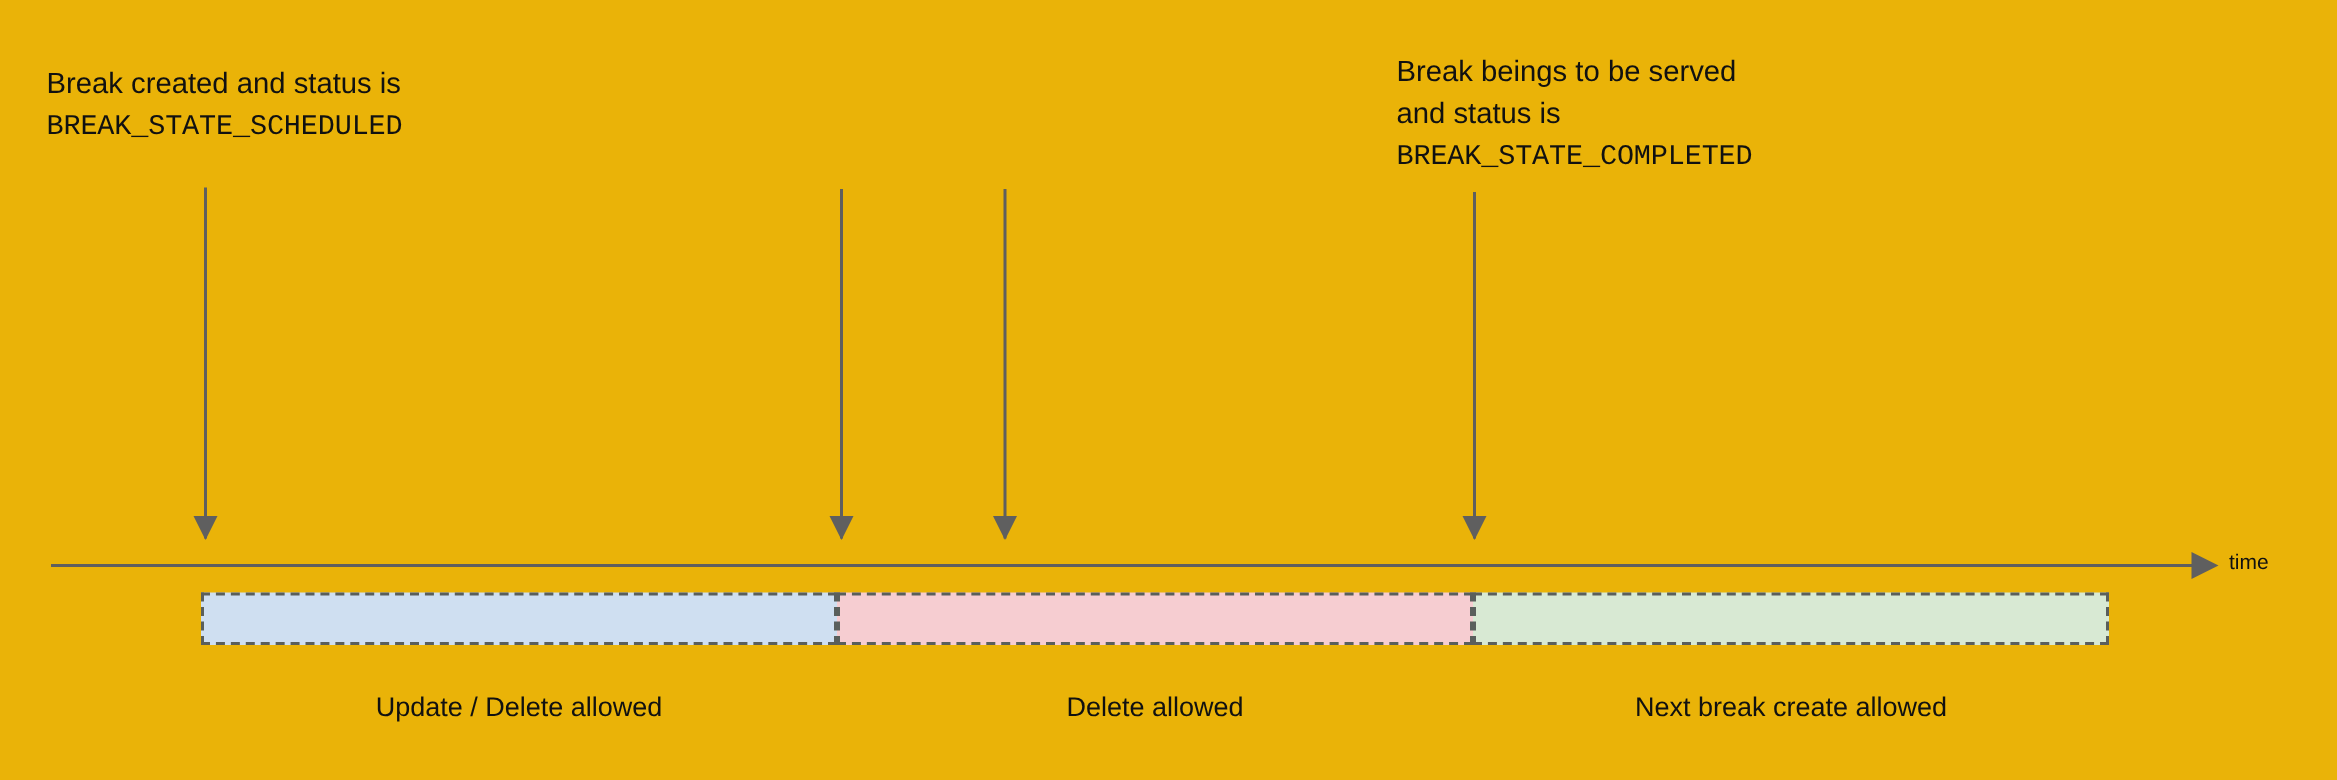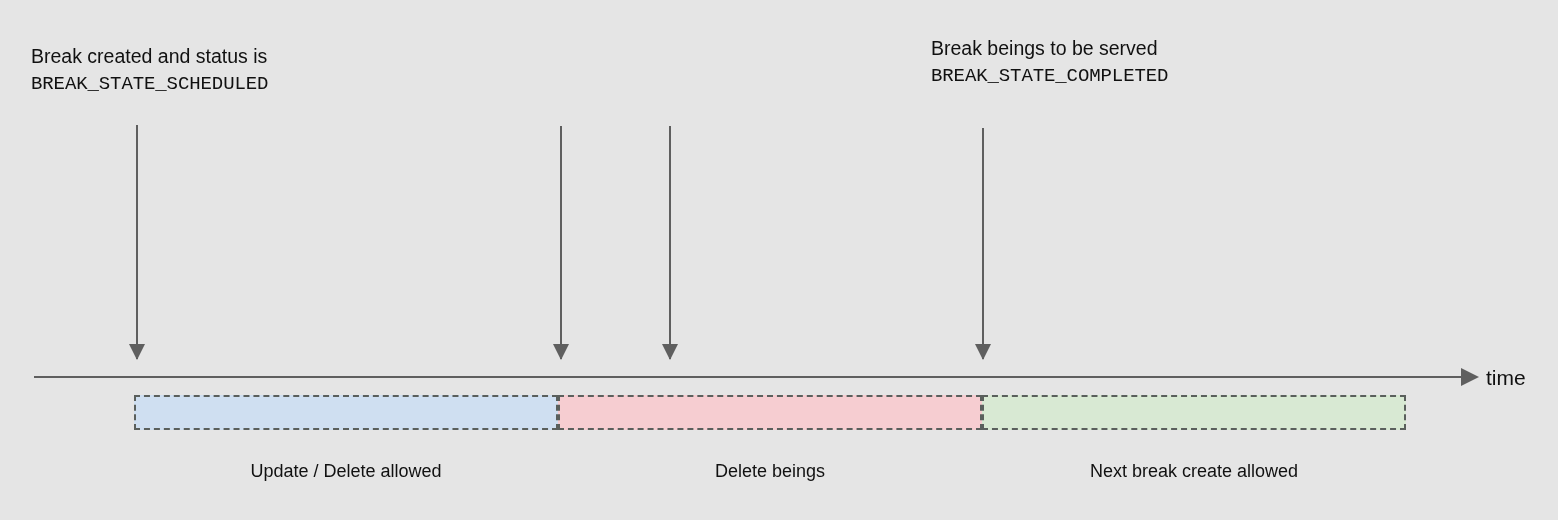--- a/index.html
+++ b/index.html
@@ -8,21 +8,21 @@
     background: #ffffff;
   }
   body {
     font-family: "Liberation Sans", sans-serif;
     color: #1a1a1a;
   }
   #diagram {
     position: relative;
     width: 1558px;
     height: 520px;
-    background: #e5e5e5;
+    background: #eab308;
     overflow: hidden;
   }
 
   
   .annotation {
     position: absolute;
     font-size: 19.5px;
     line-height: 28px;
     color: #111111;
     white-space: nowrap;
@@ -86,21 +86,21 @@
     width: 0;
     height: 0;
     border-top: 9px solid transparent;
     border-bottom: 9px solid transparent;
     border-left: 18px solid #5f5f5f;
   }
   #time-axis-label {
     position: absolute;
     left: 1486px;
     top: 366px;
-    font-size: 21px;
+    font-size: 14px;
     color: #111111;
     white-space: nowrap;
   }
 
   
   .phase-bar {
     position: absolute;
     top: 395px;
     height: 35px;
     box-sizing: border-box;
@@ -130,20 +130,21 @@
 
   <div class="annotation" id="ann-1">
     <span class="ann-line sans">Break created and status is</span>
     <span class="ann-line mono">BREAK_STATE_SCHEDULED</span>
   </div>
 
 
 
   <div class="annotation" id="ann-4">
     <span class="ann-line sans">Break beings to be served</span>
+    <span class="ann-line sans">and status is</span>
     <span class="ann-line mono">BREAK_STATE_COMPLETED</span>
   </div>
 
   <div class="v-arrow" id="arrow-1">
     <div class="stem"></div>
     <div class="head"></div>
   </div>
   <div class="v-arrow" id="arrow-2">
     <div class="stem"></div>
     <div class="head"></div>
@@ -159,16 +160,16 @@
 
   <div id="time-axis"></div>
   <div id="time-axis-head"></div>
   <div id="time-axis-label">time</div>
 
   <div class="phase-bar" id="phase-bar-0" style="background: rgb(207, 223, 241);"></div>
   <div class="phase-bar" id="phase-bar-1" style="background: rgb(246, 205, 209);"></div>
   <div class="phase-bar" id="phase-bar-2" style="background: rgb(216, 233, 211);"></div>
 
   <div class="phase-caption" id="phase-caption-0">Update / Delete allowed</div>
-  <div class="phase-caption" id="phase-caption-1">Delete beings</div>
+  <div class="phase-caption" id="phase-caption-1">Delete allowed</div>
   <div class="phase-caption" id="phase-caption-2">Next break create allowed</div>
 
 </div>
 
 </body></html>

